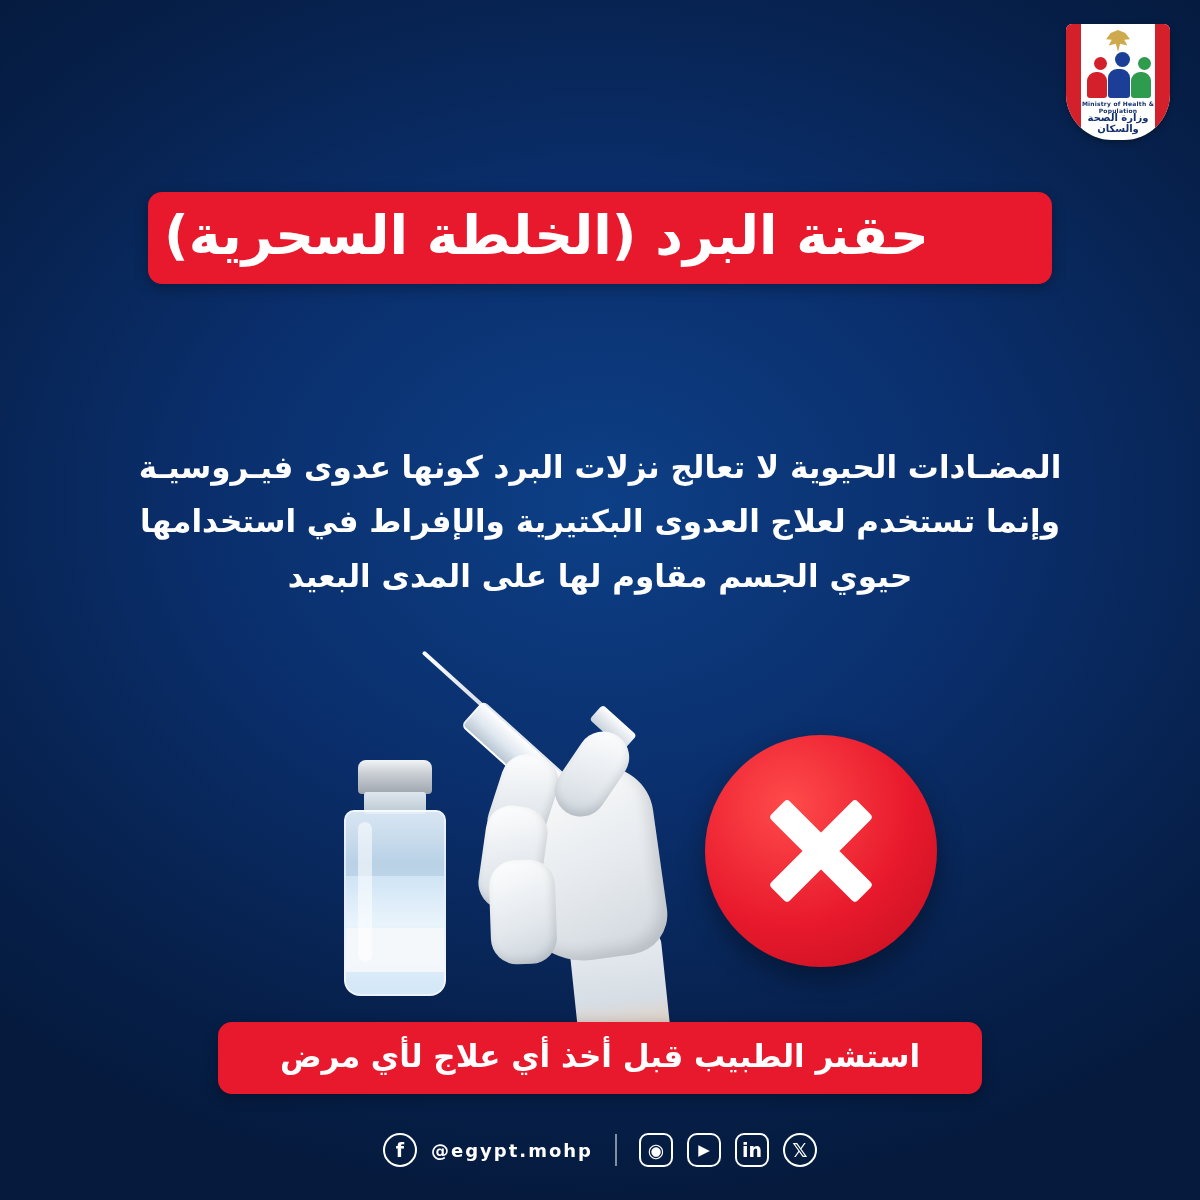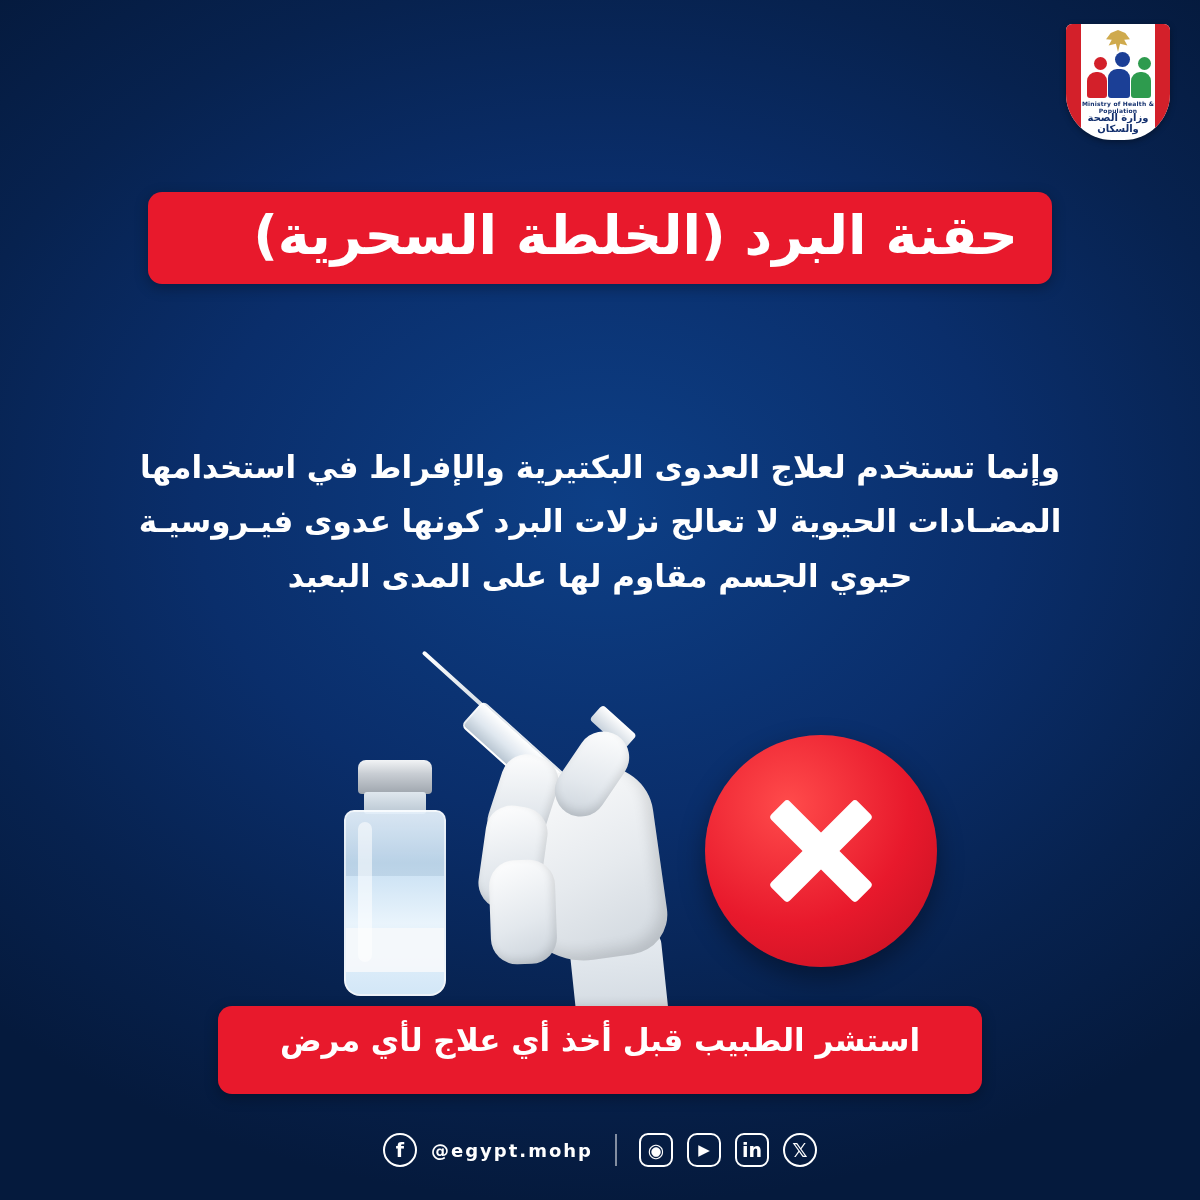--- a/index.html
+++ b/index.html
@@ -67,22 +67,22 @@
   .logo-ar {
     position: absolute; top: 88px; left: 0; right: 0;
     text-align: center; font-size: 10px; color: #13306e; font-weight: bold;
   }
 
   
   .title-banner {
     position: absolute; top: 192px; left: 148px; right: 148px;
     background: #e8192c;
     border-radius: 14px;
-    padding: 14px 34px 18px;
-    text-align: right;
+    padding: 14px 16px 18px;
+    text-align: left;
     box-shadow: 0 4px 14px rgba(0,0,0,0.3);
   }
   .title-banner h1 {
     color: #ffffff;
     font-size: 54px;
     line-height: 1.12;
     font-weight: bold;
     letter-spacing: -0.5px;
   }
   .subtitle {
@@ -197,21 +197,21 @@
     content: ""; position: absolute; left: 50%; top: 50%;
     width: 122px; height: 26px; background: #ffffff; border-radius: 4px;
   }
   .x-badge:before { transform: translate(-50%,-50%) rotate(45deg); }
   .x-badge:after  { transform: translate(-50%,-50%) rotate(-45deg); }
 
   
   .cta {
     position: absolute; bottom: 106px; left: 218px; right: 218px;
     background: #e8192c; border-radius: 14px;
-    text-align: center; padding: 16px 12px 36px;
+    text-align: center; padding: 16px 12px 20px;
     box-shadow: 0 4px 14px rgba(0,0,0,0.3);
   }
   .cta span {
     color: #ffffff; font-size: 31px; font-weight: bold; letter-spacing: .5px;
   }
 
   
   .social {
     position: absolute; bottom: 22px; left: 0; right: 0; height: 56px;
     display: flex; align-items: center; justify-content: center; gap: 14px;
@@ -256,22 +256,22 @@
       <div class="logo-ar">وزارة الصحة والسكان</div>
     </div>
   </div>
 
   <div class="title-banner">
     <h1>حقنة البرد (الخلطة السحرية)</h1>
   </div>
 
 
   <div class="body-text">
+    <div>المضـادات الحيوية لا تعالج نزلات البرد كونها عدوى فيـروسيـة</div>
     <div>وإنما تستخدم لعلاج العدوى البكتيرية والإفراط في استخدامها</div>
-    <div>المضـادات الحيوية لا تعالج نزلات البرد كونها عدوى فيـروسيـة</div>
     <div>حيوي الجسم مقاوم لها على المدى البعيد</div>
   </div>
 
   <div class="art">
 
     <div class="vial">
       <div class="vial-cap"></div>
       <div class="vial-neck"></div>
       <div class="vial-body">
         <div class="vial-liquid"></div>

